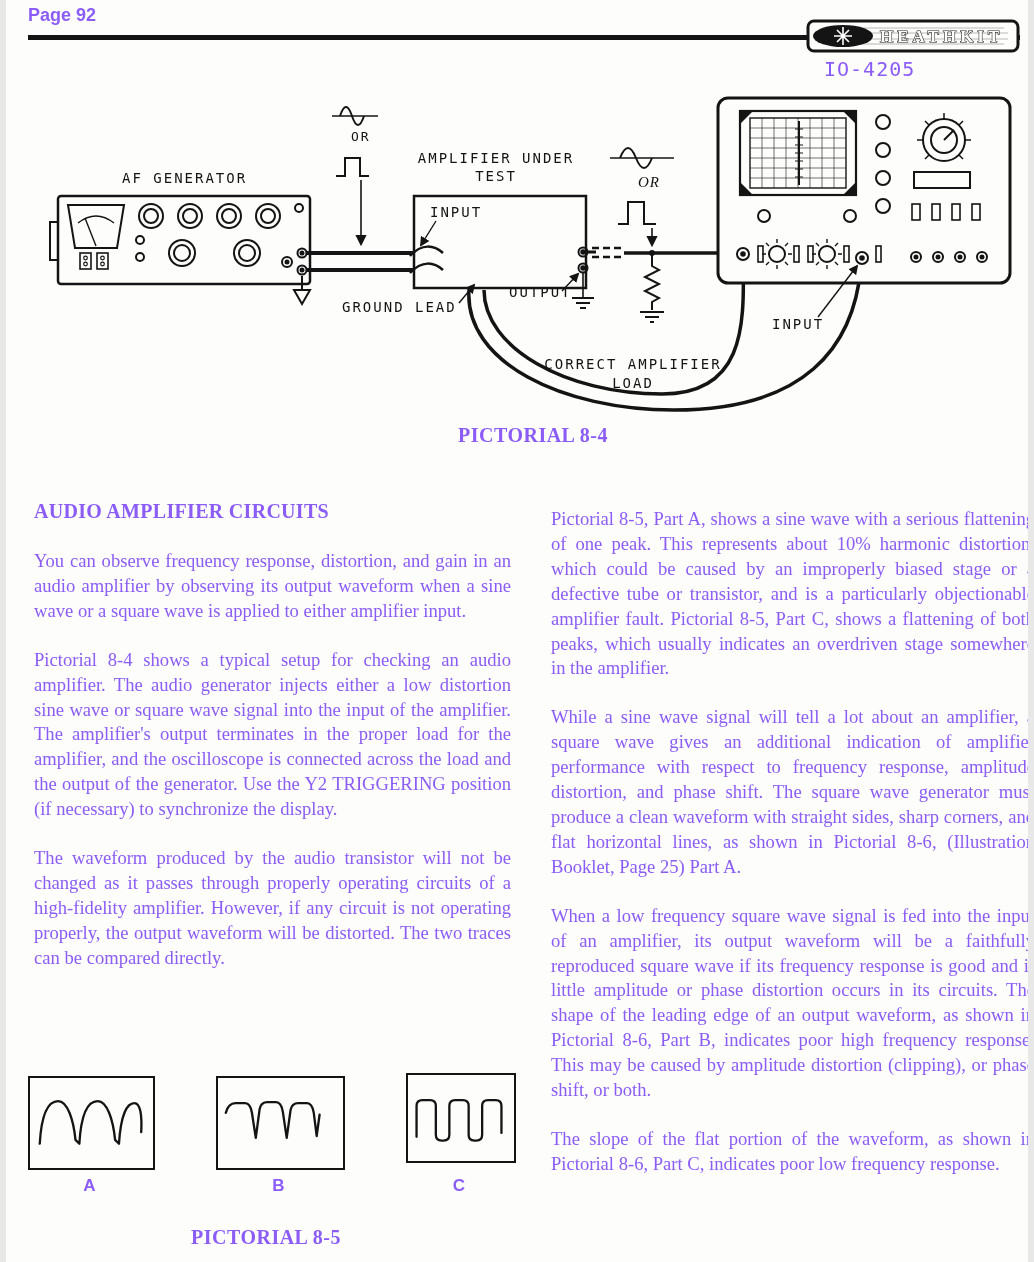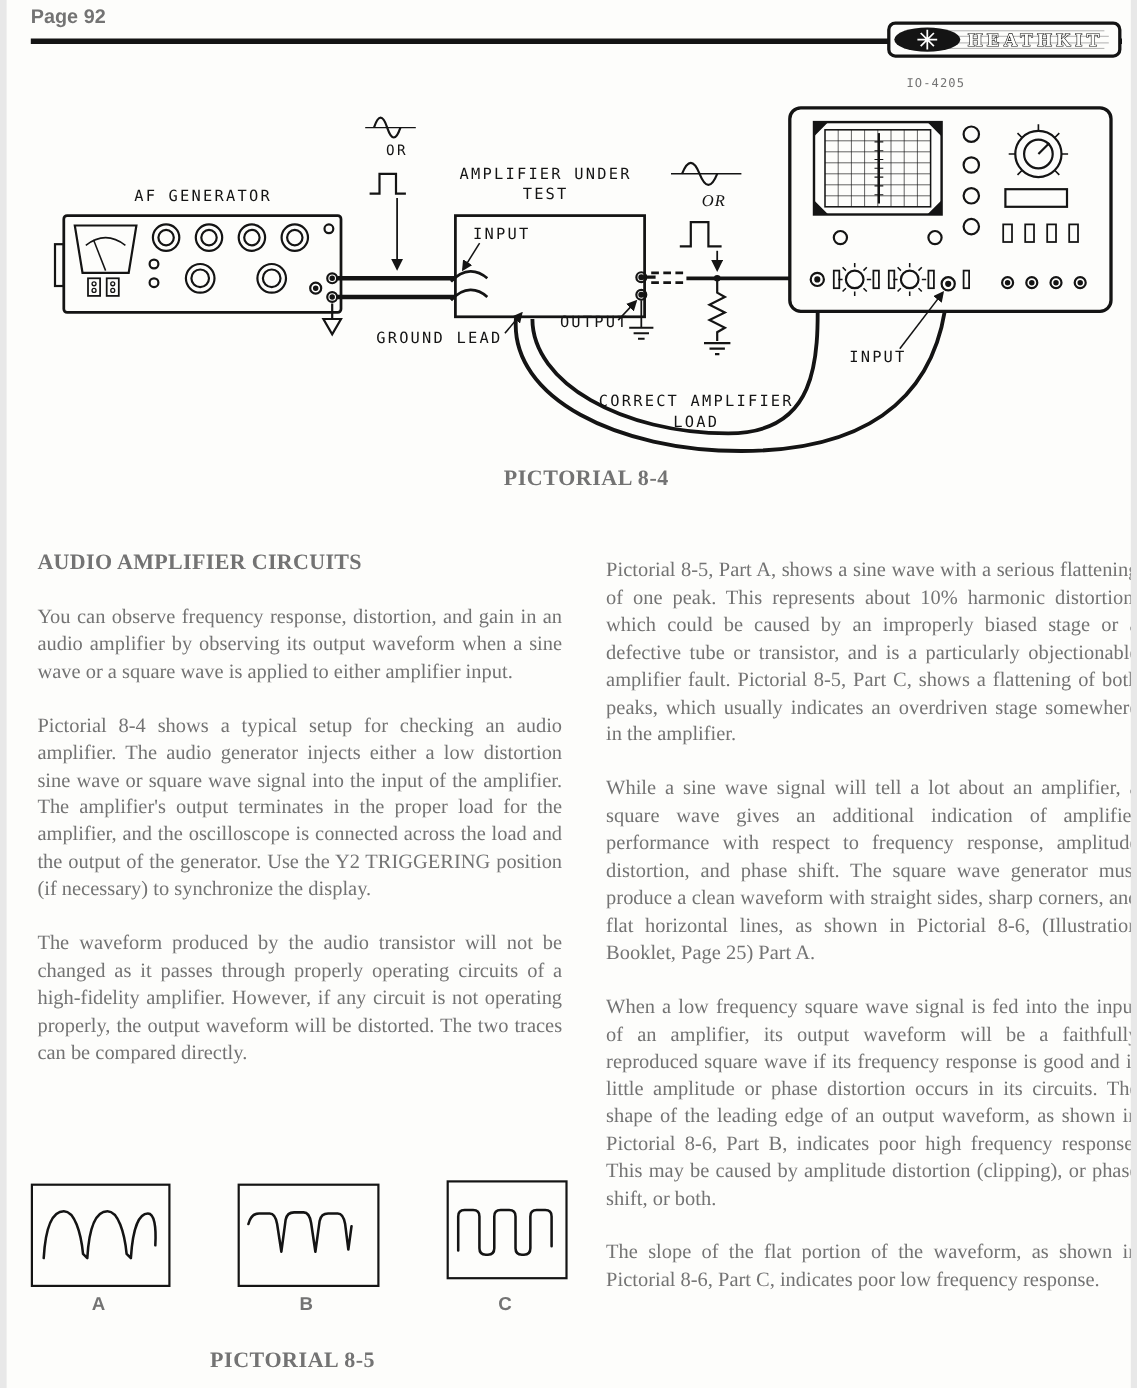--- a/index.html
+++ b/index.html
@@ -1,29 +1,29 @@
 <!DOCTYPE html>
 <html><head>
 <meta charset="utf-8">
 <style>
   html,body { margin:0; padding:0; background:#e8e8e8; }
   .page {
     position:relative; width:1022px; height:1262px; margin:0 auto;
-    background:#fdfdfb; color:#737373; overflow:hidden;
+    background:#fdfdfb; color:#8b5cf6; overflow:hidden;
     font-family:"Liberation Serif", serif;
   }
   .page-number {
     position:absolute; top:5px; left:22px;
     font-family:"Liberation Sans", sans-serif; font-weight:bold; font-size:18px;
   }
   .top-rule { position:absolute; top:35px; left:22px; width:992px; height:5px; background:#141414; }
   .brand-badge { position:absolute; top:19px; right:8px; width:214px; height:34px; }
   .model-number {
-    position:absolute; top:69px; left:818px;
-    font-family:"DejaVu Sans Mono", monospace; font-size:11px; letter-spacing:1px;
+    position:absolute; top:57px; left:818px;
+    font-family:"DejaVu Sans Mono", monospace; font-size:20px; letter-spacing:1px;
   }
   .diagram-svg { position:absolute; top:0; left:0; }
   .pictorial-caption {
     position:absolute; font-weight:bold; font-size:20px; letter-spacing:0.5px;
     text-align:center; font-family:"Liberation Serif", serif;
   }
   .caption-84 { top:424px; left:0; width:1054px; }
   .caption-85 { top:1226px; left:120px; width:280px;text-align:center; }
   .col { position:absolute; top:484px; }
   .col-left  { left:28px;  width:477px; }

